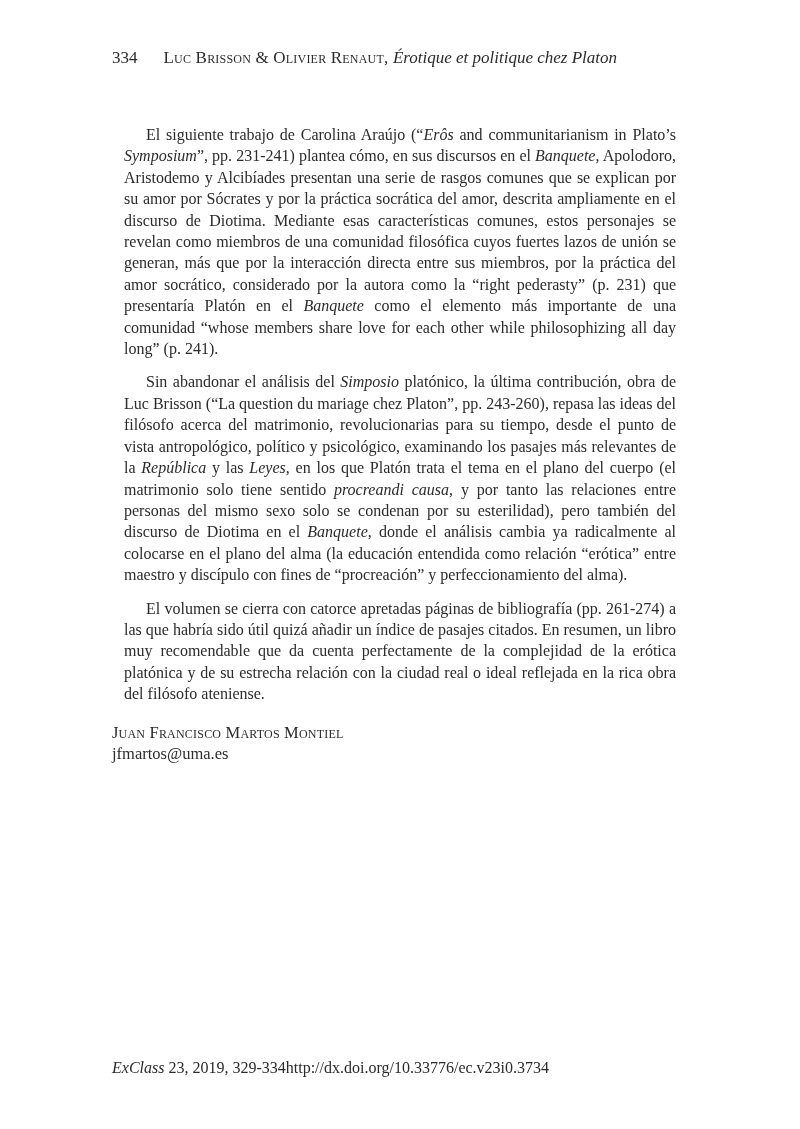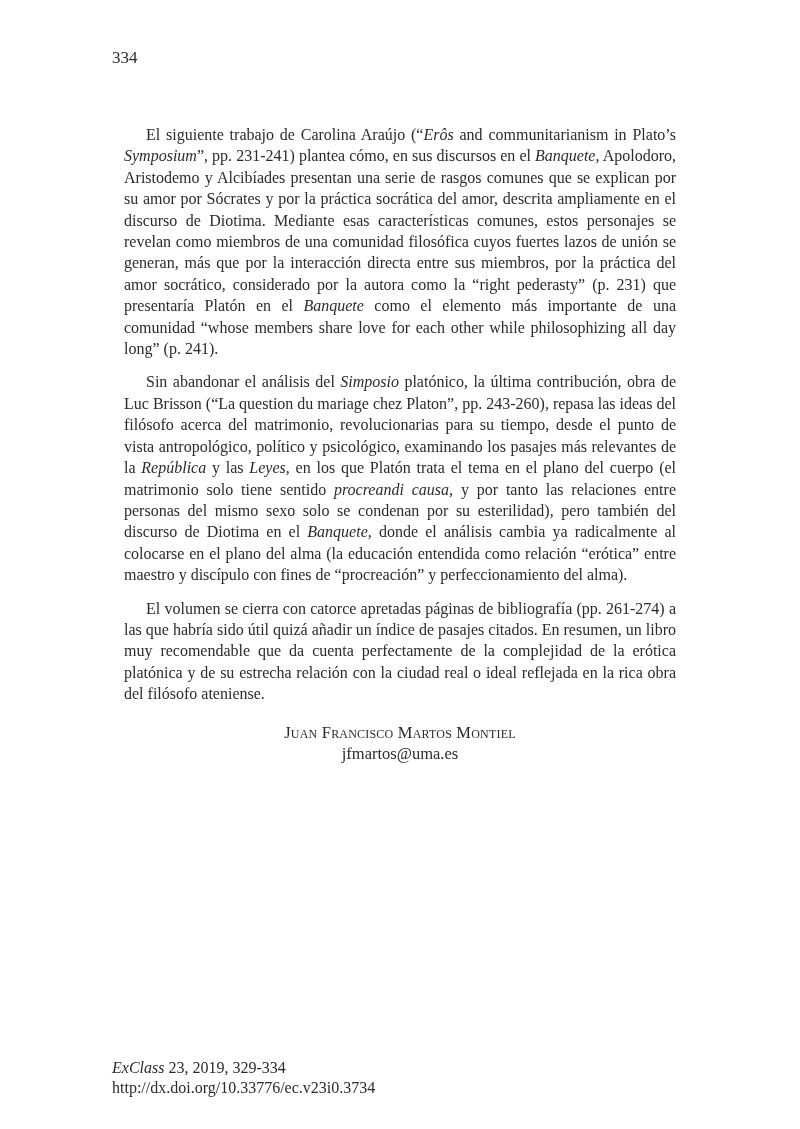--- a/index.html
+++ b/index.html
@@ -48,45 +48,44 @@
     margin: 12px;
     padding: 0;
     text-indent: 22px;
   }
 
   .signature {
     position: absolute;
     top: 722px;
     left: 112px;
     right: 112px;
-    text-align: center;
+    text-align: left;
     font-size: 16.5px;
     line-height: 21.4px;
   }
 
   .page-footer {
     position: absolute;
     top: 1058px;
     left: 112px;
     right: 112px;
     font-size: 16px;
     line-height: 20px;
     display: flex;
-    justify-content: space-between;
     align-items: baseline;
-    flex-direction: column;
   }
 </style>
 </head>
 <body>
 
 <div class="page">
 
   <header class="running-head">
     <span class="pagenum">334</span>
+    <span class="run-title"><span class="smallcaps">Luc Brisson &amp; Olivier Renaut, </span><span class="italic">Érotique et politique chez Platon</span></span>
   </header>
 
   <main class="body-text">
     <p><span>El siguiente trabajo de Carolina Araújo (“</span><span class="italic">Erôs</span><span> and communitarianism in Plato’s </span><span class="italic">Symposium</span><span>”, pp. 231-241) plantea cómo, en sus discursos en el </span><span class="italic">Banquete</span><span>, Apolodoro, Aristodemo y Alcibíades presentan una serie de rasgos comunes que se explican por su amor por Sócrates y por la práctica socrática del amor, descrita ampliamente en el discurso de Diotima. Mediante esas características comunes, estos personajes se revelan como miembros de una comunidad filosófica cuyos fuertes lazos de unión se generan, más que por la interacción directa entre sus miembros, por la práctica del amor socrático, considerado por la autora como la “right pederasty” (p. 231) que presentaría Platón en el </span><span class="italic">Banquete</span><span> como el elemento más importante de una comunidad “whose members share love for each other while philosophizing all day long” (p. 241).</span></p>
     <p><span>Sin abandonar el análisis del </span><span class="italic">Simposio</span><span> platónico, la última contribución, obra de Luc Brisson (“La question du mariage chez Platon”, pp. 243-260), repasa las ideas del filósofo acerca del matrimonio, revolucionarias para su tiempo, desde el punto de vista antropológico, político y psicológico, examinando los pasajes más relevantes de la </span><span class="italic">República</span><span> y las </span><span class="italic">Leyes</span><span>, en los que Platón trata el tema en el plano del cuerpo (el matrimonio solo tiene sentido </span><span class="italic">procreandi causa</span><span>, y por tanto las relaciones entre personas del mismo sexo solo se condenan por su esterilidad), pero también del discurso de Diotima en el </span><span class="italic">Banquete</span><span>, donde el análisis cambia ya radicalmente al colocarse en el plano del alma (la educación entendida como relación “erótica” entre maestro y discípulo con fines de “procreación” y perfeccionamiento del alma).</span></p>
     <p><span>El volumen se cierra con catorce apretadas páginas de bibliografía (pp. 261-274) a las que habría sido útil quizá añadir un índice de pasajes citados. En resumen, un libro muy recomendable que da cuenta perfectamente de la complejidad de la erótica platónica y de su estrecha relación con la ciudad real o ideal reflejada en la rica obra del filósofo ateniense.</span></p>
   </main>
 
   <div class="signature">
     <div class="smallcaps">Juan Francisco Martos Montiel</div>

